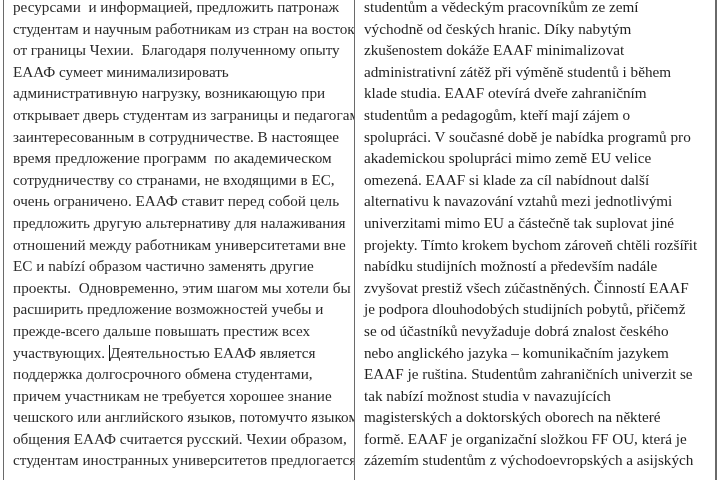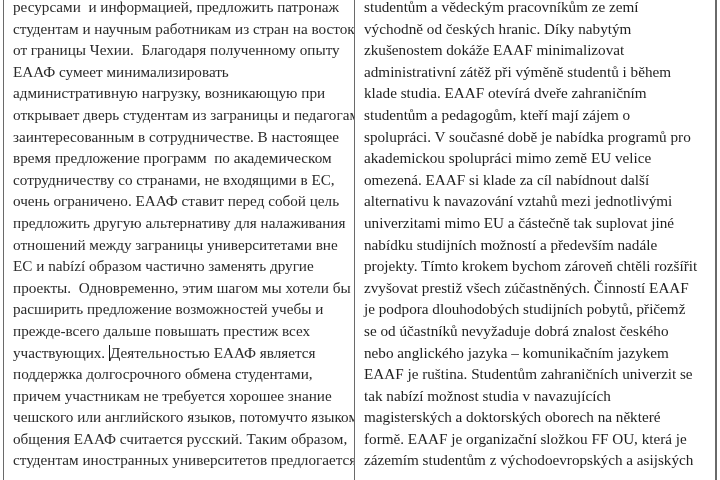--- a/index.html
+++ b/index.html
@@ -65,47 +65,47 @@
     <span class="line">студентам и научным работникам из стран на восток</span>
     <span class="line">от границы Чехии.  Благодаря полученному опыту</span>
     <span class="line">ЕААФ сумеет минимализировать</span>
     <span class="line">административную нагрузку, возникающую при</span>
     <span class="line">открывает дверь студентам из заграницы и педагогам,</span>
     <span class="line">заинтересованным в сотрудничестве. В настоящее</span>
     <span class="line">время предложение программ  по академическом</span>
     <span class="line">сотрудничеству со странами, не входящими в ЕС,</span>
     <span class="line">очень ограничено. ЕААФ ставит перед собой цель</span>
     <span class="line">предложить другую альтернативу для налаживания</span>
-    <span class="line">отношений между заграницы университетами вне</span>
+    <span class="line">отношений между работникам университетами вне</span>
     <span class="line">ЕС и nabízí образом частично заменять другие</span>
     <span class="line">проекты.  Одновременно, этим шагом мы хотели бы</span>
     <span class="line">расширить предложение возможностей учебы и</span>
     <span class="line">прежде-всего дальше повышать престиж всех</span>
     <span class="line"><span>участвующих. </span><span class="cursor"></span><span>Деятельностью ЕААФ является</span></span>
     <span class="line">поддержка долгосрочного обмена студентами,</span>
     <span class="line">причем участникам не требуется хорошее знание</span>
     <span class="line">чешского или английского языков, потомучто языком</span>
-    <span class="line">общения ЕААФ считается русский. Таким образом,</span>
+    <span class="line">общения ЕААФ считается русский. Чехии образом,</span>
     <span class="line">студентам иностранных университетов предлогается</span>
 
   </div>
   <div class="col col-right">
     <span class="line">studentům a vědeckým pracovníkům ze zemí</span>
     <span class="line">východně od českých hranic. Díky nabytým</span>
     <span class="line">zkušenostem dokáže EAAF minimalizovat</span>
     <span class="line">administrativní zátěž při výměně studentů i během</span>
     <span class="line">klade studia. EAAF otevírá dveře zahraničním</span>
     <span class="line">studentům a pedagogům, kteří mají zájem o</span>
     <span class="line">spolupráci. V současné době je nabídka programů pro</span>
     <span class="line">akademickou spolupráci mimo země EU velice</span>
     <span class="line">omezená. EAAF si klade za cíl nabídnout další</span>
     <span class="line">alternativu k navazování vztahů mezi jednotlivými</span>
     <span class="line">univerzitami mimo EU a částečně tak suplovat jiné</span>
+    <span class="line">projekty. Tímto krokem bychom zároveň chtěli rozšířit</span>
     <span class="line">nabídku studijních možností a především nadále</span>
-    <span class="line">projekty. Tímto krokem bychom zároveň chtěli rozšířit</span>
     <span class="line">zvyšovat prestiž všech zúčastněných. Činností EAAF</span>
     <span class="line">je podpora dlouhodobých studijních pobytů, přičemž</span>
     <span class="line">se od účastníků nevyžaduje dobrá znalost českého</span>
     <span class="line">nebo anglického jazyka – komunikačním jazykem</span>
     <span class="line">EAAF je ruština. Studentům zahraničních univerzit se</span>
     <span class="line">tak nabízí možnost studia v navazujících</span>
     <span class="line">magisterských a doktorských oborech na některé</span>
     <span class="line">formě. EAAF je organizační složkou FF OU, která je</span>
     <span class="line">zázemím studentům z východoevropských a asijských</span>
   </div>

